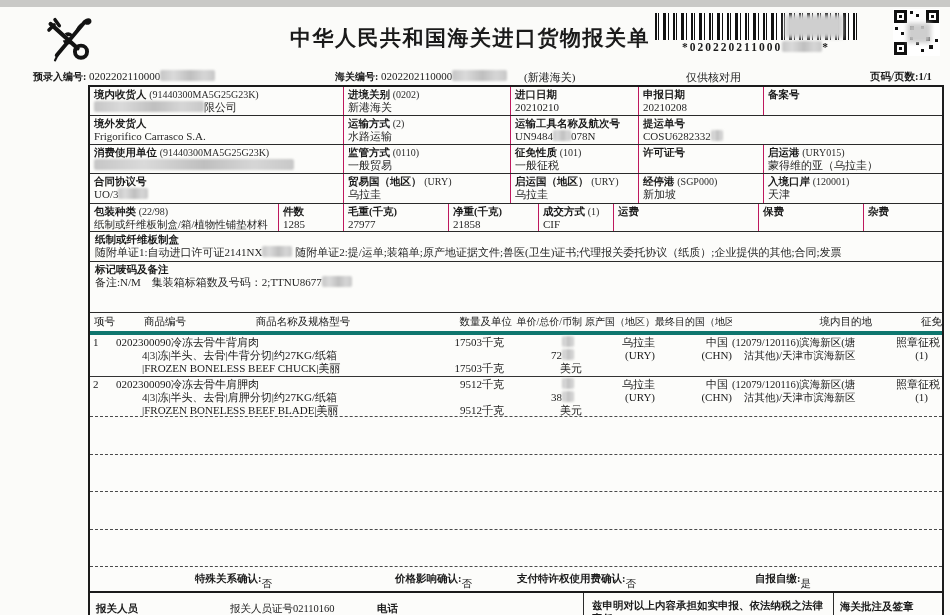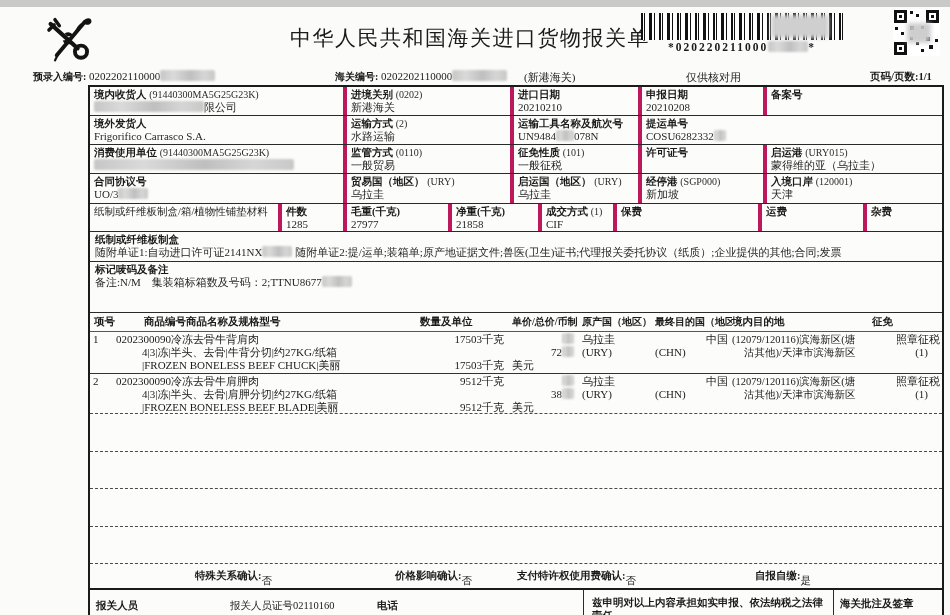--- a/index.html
+++ b/index.html
@@ -15,57 +15,57 @@
 
   
   .redact{display:inline-block;height:11px;border-radius:2px;vertical-align:-1px;
     background:linear-gradient(90deg,#c6c6c6,#dadada 25%,#bfbfbf 55%,#d6d6d6 80%,#c8c8c8);
     filter:blur(1.3px)}
   .w12{width:12px}.w18{width:18px}.w30{width:30px}.w40{width:40px}.w55{width:55px}.w110{width:110px}.w200{width:200px}
 
   
   #emblem{position:absolute;left:42px;top:11px;width:52px;height:52px}
   #title{position:absolute;left:0;top:24px;width:950px;text-align:center}
-  #title span{display:inline-block;transform:translateX(-5px);font-size:21px;font-weight:normal;letter-spacing:1.5px}
-  #barcode-wrap{position:absolute;left:641px;top:13px;width:202px;height:42px}
+  #title span{display:inline-block;transform:translateX(-5px);font-size:21px;font-weight:bold;letter-spacing:1.5px}
+  #barcode-wrap{position:absolute;left:655px;top:13px;width:202px;height:42px}
   #barcode{position:relative;width:202px;height:27px;
     background:repeating-linear-gradient(90deg,#111 0 2px,#fff 2px 3px,#111 3px 4px,#fff 4px 8px,#111 8px 11px,#fff 11px 13px,#111 13px 14px,#fff 14px 18px)}
   #barcode .blot{position:absolute;right:14px;top:2px;width:58px;height:23px;background:#cfcfcf;filter:blur(2px)}
   #barcode-text{margin-top:1px;text-align:center;font-size:11.5px;letter-spacing:2px;font-weight:bold;white-space:nowrap}
   #qr{position:absolute;left:893px;top:9px;width:47px;height:47px}
 
   
   .meta{position:absolute;top:70px;font-size:11px;white-space:nowrap}
   .meta b{font-size:10px}
 
   
   #doc{position:absolute;left:88px;top:85px;width:852px;height:530px;
     border:2px solid #1b1b1b;border-bottom:none;background:#fcfcfa;font-size:11px}
   .grid{display:grid;border-bottom:1px solid #2a2a2a}
-  .grid>div{border-left:4px solid #be185d;padding:1px 4px;overflow:hidden;line-height:13px}
+  .grid>div{border-left:1px solid #be185d;padding:1px 4px;overflow:hidden;line-height:13px}
   .grid>div:first-child{border-left:none}
   .rowA{grid-template-columns:253px 167px 128px 125px 175px;height:28px}
   .rowA:nth-of-type(4){height:29px}
   .rowB{grid-template-columns:188px 65px 105px 90px 75px 145px 105px 75px;height:27px}
   .wide{border-bottom:1px solid #2a2a2a;padding:1px 5px;line-height:13px;overflow:hidden}
   #docs-row{height:27px}
   #marks-row{height:48px}
 
   
   .gcols{grid-template-columns:26px 304px 92px 70px 73px 77px 140px 70px}
-  #ghead{display:grid;height:18px;border-bottom:1px solid #0f766e;align-items:center;font-weight:bold;font-size:10.5px}
+  #ghead{display:grid;height:18px;border-bottom:4px solid #0f766e;align-items:center;font-weight:normal;font-size:10.5px}
   #ghead>div{overflow:hidden;white-space:nowrap}
   .gitem{display:grid;font-size:11px;line-height:13px;padding-top:1px}
   .gitem>div{overflow:visible;white-space:nowrap}
   #item1{height:40px;border-bottom:1px solid #333}
   #item2{height:38px;border-bottom:1px dashed #4a4a4a}
   .gline{height:13px}
   .indent{padding-left:26px}
   .tr{text-align:right;padding-right:8px}
-  .tc{text-align:left}
+  .tc{text-align:right}
 
   .empty-row{height:36.5px;border-bottom:1px dashed #4a4a4a}
 
   
   #confirm{position:relative;height:24px;border-bottom:2px solid #1b1b1b;font-size:10.5px}
   #confirm span{position:absolute;top:5px;white-space:nowrap}
   #confirm b{font-weight:bold}
 
   
   #footer{display:grid;grid-template-columns:493px 250px 105px;height:47px}
@@ -228,64 +228,65 @@
         <div class="val">新加坡</div>
       </div>
       <div>
         <div><span class="lab">入境口岸</span> <span class="code">(120001)</span></div>
         <div class="val">天津</div>
       </div>
     </div>
 
     <div class="grid rowB">
       <div>
+        <div class="nowrap"><span class="lab">包装种类</span> <span class="code">(22/98)</span></div>
         <div class="val nowrap" style="font-size:10.5px">纸制或纤维板制盒/箱/植物性铺垫材料</div>
       </div>
       <div>
         <div class="lab">件数</div>
         <div class="val">1285</div>
       </div>
       <div>
         <div class="lab">毛重(千克)</div>
         <div class="val">27977</div>
       </div>
       <div>
         <div class="lab">净重(千克)</div>
         <div class="val">21858</div>
       </div>
       <div>
         <div class="nowrap"><span class="lab">成交方式</span> <span class="code">(1)</span></div>
         <div class="val">CIF</div>
       </div>
       <div>
+          <div class="lab">运费</div>
+        </div>
+      <div>
           <div class="lab">保费</div>
-        </div>
-      <div>
-          <div class="lab">运费</div>
         </div>
       <div>
           <div class="lab">杂费</div>
         </div>
     </div>
 
     <div class="wide" id="docs-row">
       <div class="lab">纸制或纤维板制盒</div>
       <div class="val nowrap"><span>随附单证1:自动进口许可证2141NX</span><span class="redact w30"></span>&nbsp;<span>随附单证2:提/运单;装箱单;原产地证据文件;兽医(卫生)证书;代理报关委托协议（纸质）;企业提供的其他;合同;发票</span></div>
     </div>
 
     <div class="wide" id="marks-row">
       <div class="lab">标记唛码及备注</div>
       <div class="val nowrap"><span>备注:N/M　集装箱标箱数及号码：2;TTNU8677</span><span class="redact w30"></span></div>
     </div>
 
     <div id="ghead" class="gcols">
       <div style="padding-left:4px">项号</div>
       <div style="display:flex">
           <span style="margin-left:28px">商品编号</span>
-          <span style="flex:1;text-align:left">商品名称及规格型号</span>
+          <span style="flex:1;text-align:center">商品名称及规格型号</span>
         </div>
       <div class="tc">数量及单位</div>
       <div class="tc" style="font-size:10px">单价/总价/币制</div>
       <div class="tc" style="font-size:10px">原产国（地区）</div>
       <div class="tc" style="font-size:10px">最终目的国（地区）</div>
       <div class="tc">境内目的地</div>
       <div class="tc">征免</div>
     </div>
 
     <div id="item1" class="gitem gcols">

